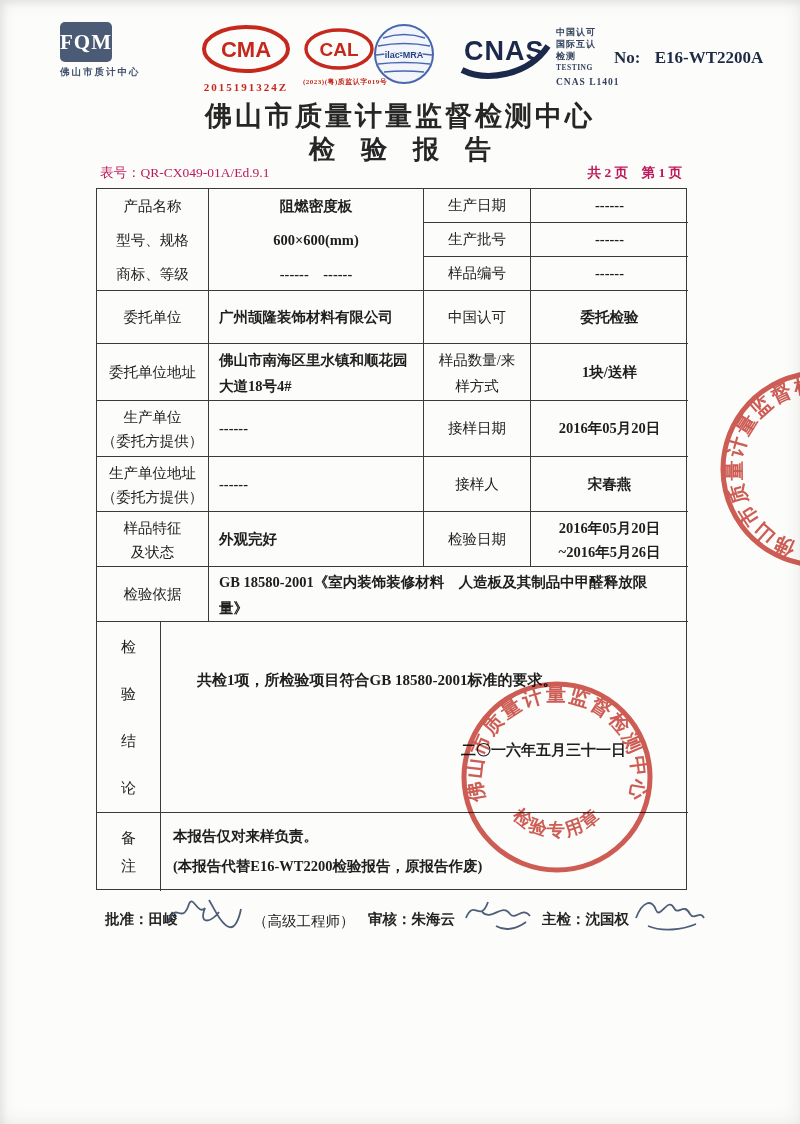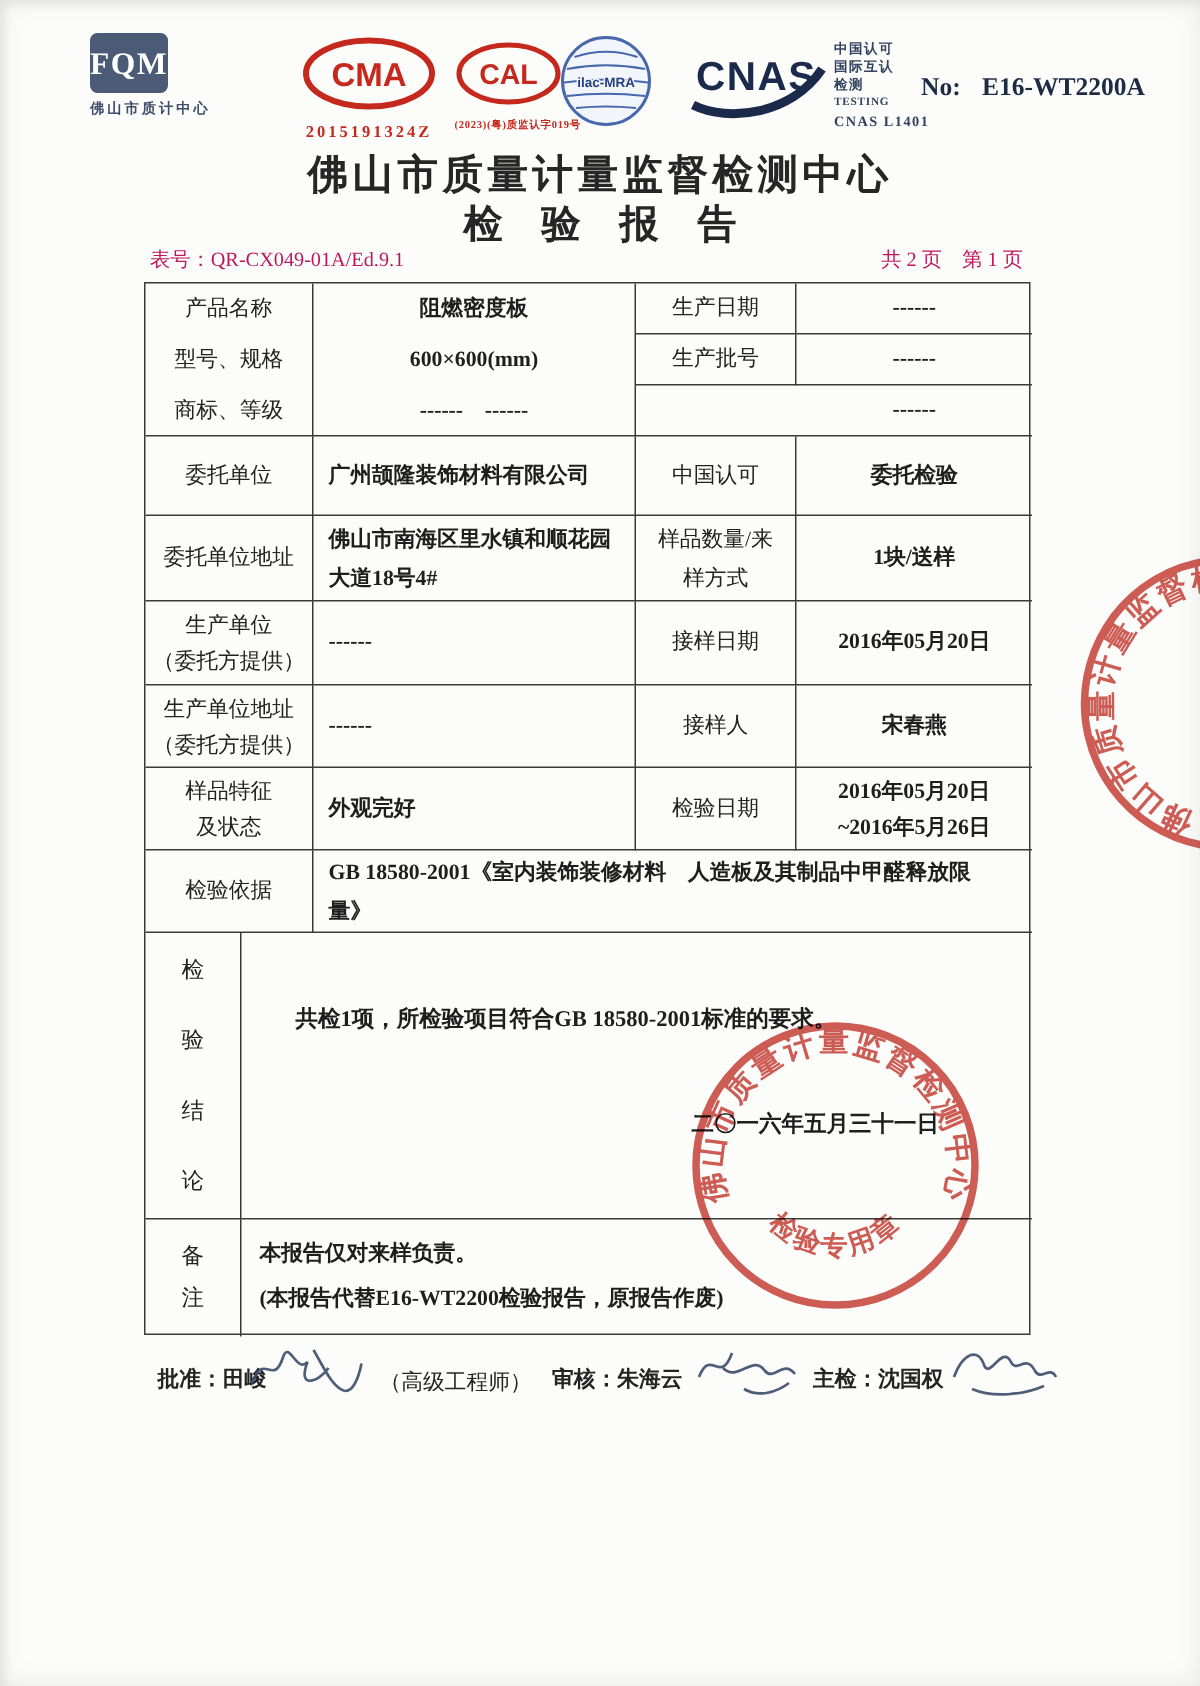--- a/index.html
+++ b/index.html
@@ -93,40 +93,41 @@
   <div class="abs no-line" style="left:58px;top:22px;">
     <span>No:</span>
     <span style="margin-left:10px;">E16-WT2200A</span>
   </div>
 </div>
 
 <div class="abs title-org" style="left:0;top:98px;width:800px;">佛山市质量计量监督检测中心</div>
 <div class="abs title-rep" style="left:0;top:132px;width:800px;">检　验　报　告</div>
 
 <div class="abs meta" style="left:100px;top:164px;">表号：QR-CX049-01A/Ed.9.1</div>
-<div class="abs meta" style="right:118px;top:164px;">共 2 页　第 1 页</div>
+<div class="abs meta" style="right:118px;top:164px;font-weight:bold;">共 2 页　第 1 页</div>
 
 <div class="abs tbl">
 
   <div class="cell bb" style="left:0;top:0;width:591px;height:102px;">
     <div class="cell br center preline stack lbl" style="left:0;top:0;width:112px;height:102px;">产品名称
 型号、规格
 商标、等级</div>
     <div class="cell br center preline stack val" style="left:112px;top:0;width:215px;height:102px;">阻燃密度板
 600×600(mm)
 ------　------</div>
     <div class="cell bb" style="left:327px;top:0;width:264px;height:34px;">
       <div class="cell br center lbl" style="left:0;top:0;width:107px;height:34px;">生产日期</div>
       <div class="cell center val" style="left:107px;top:0;width:157px;height:34px;">------</div>
     </div>
     <div class="cell bb" style="left:327px;top:34px;width:264px;height:34px;">
       <div class="cell br center lbl" style="left:0;top:0;width:107px;height:34px;">生产批号</div>
       <div class="cell center val" style="left:107px;top:0;width:157px;height:34px;">------</div>
     </div>
     <div class="cell" style="left:327px;top:68px;width:264px;height:34px;">
+      <div class="cell br center lbl" style="left:0;top:0;width:107px;height:34px;">样品编号</div>
       <div class="cell center val" style="left:107px;top:0;width:157px;height:34px;">------</div>
     </div>
   </div>
 
   <div class="cell bb" style="left:0;top:102px;width:591px;height:53px;">
     <div class="cell br center lbl" style="left:0;top:0;width:112px;height:53px;">委托单位</div>
     <div class="cell br left pad val" style="left:112px;top:0;width:215px;height:53px;">广州颉隆装饰材料有限公司</div>
     <div class="cell br center lbl" style="left:327px;top:0;width:107px;height:53px;">中国认可</div>
     <div class="cell center val" style="left:434px;top:0;width:157px;height:53px;">委托检验</div>
   </div>

